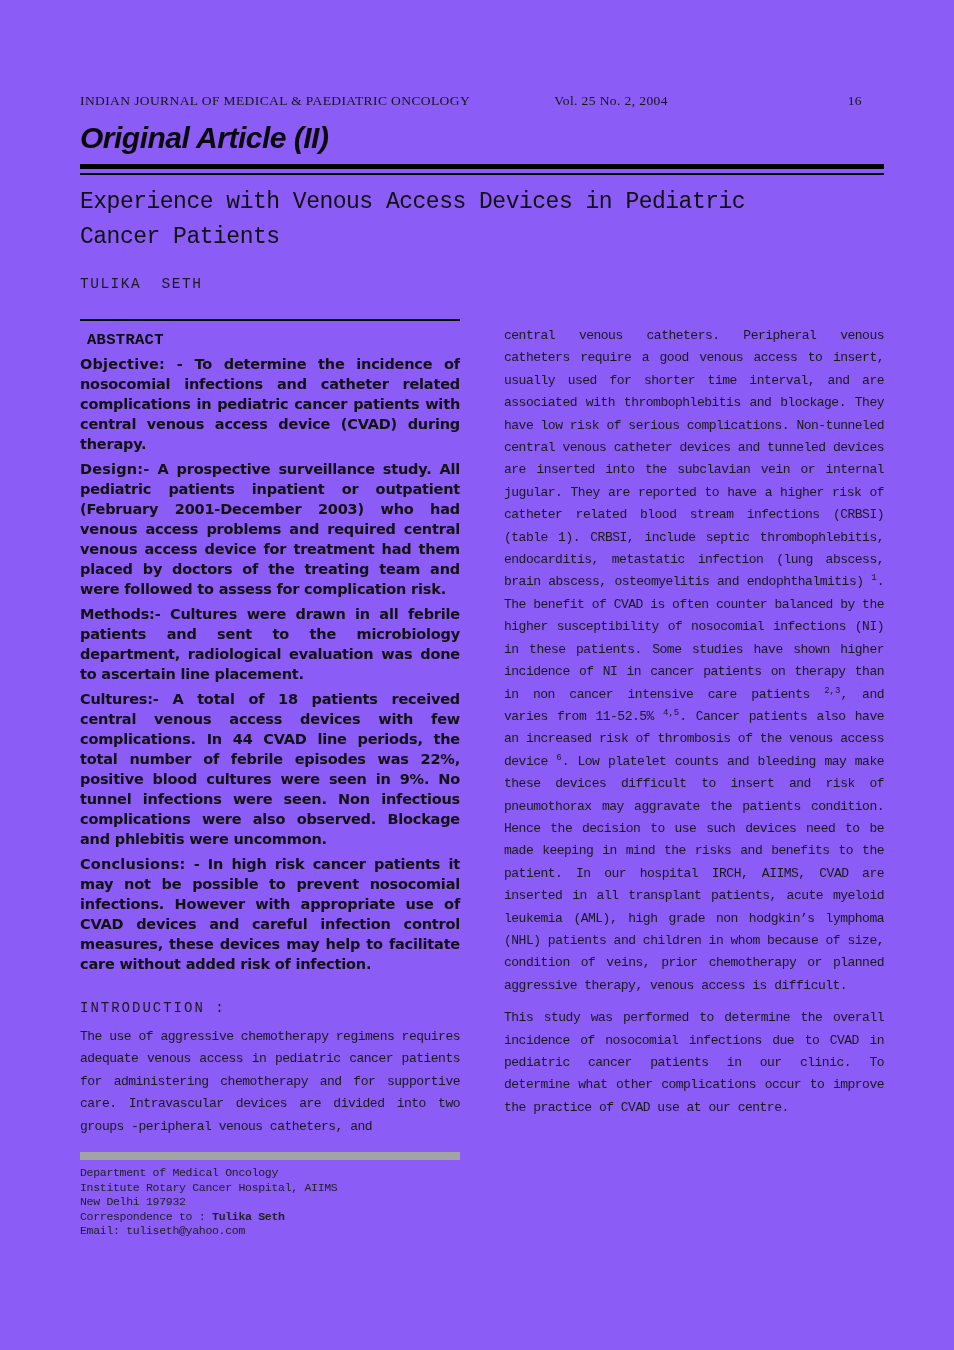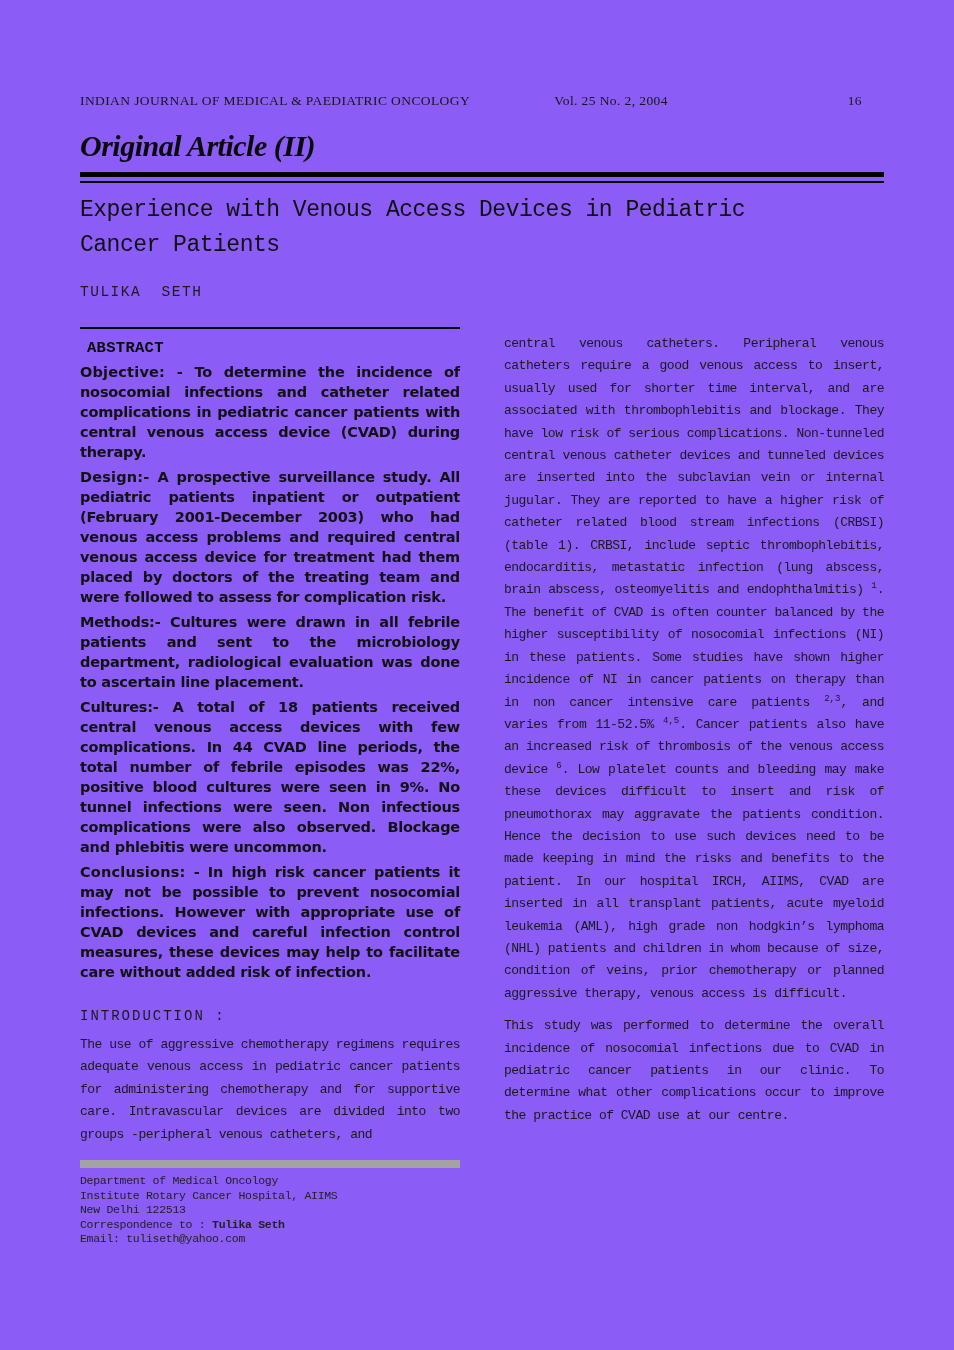--- a/index.html
+++ b/index.html
@@ -11,22 +11,22 @@
   .content{margin-left:80px;margin-right:70px;padding-top:93px;}
 
   
   .jheader{display:flex;align-items:baseline;font-family:"Liberation Serif",serif;font-size:13.5px;letter-spacing:.4px;}
   .jheader .journal{width:59%;}
   .jheader .issue{width:26%;}
   .jheader .pagenum{flex:1;text-align:right;padding-right:22px;}
 
   
   .section-label{
-    margin-top:20px;
-    font-family:Liberation Serif, serif;
+    margin-top:12px;
+    font-family:Liberation Sans, sans-serif;
     font-weight:bold;font-style:italic;
     font-size:30px;letter-spacing:-.5px;color:#0a0a0a;
   }
   .rule-thick{height:5px;background:#000;margin-top:9px;}
   .rule-thin{height:2px;background:#000;margin-top:4px;}
 
   .article-title{
     margin-top:10px;max-width:712px;
     font-family:"Liberation Mono","DejaVu Sans Mono",monospace;
     font-size:23px;line-height:35px;letter-spacing:-.5px;color:#101010;
@@ -117,21 +117,21 @@
   <p class="abs-sec"><span class="lbl heavy">Conclusions:</span> <span>- In high risk cancer patients it may not be possible to prevent nosocomial infections. However with appropriate use of CVAD devices and careful infection control measures, these devices may help to facilitate care without added risk of infection.</span></p>
 </div>
 
         <div class="intro-heading">INTRODUCTION :</div>
         <div class="mono-para">The use of aggressive chemotherapy regimens requires adequate venous access in pediatric cancer patients for administering chemotherapy and for supportive care. Intravascular devices are divided into two groups -peripheral venous catheters, and</div>
 
         <div class="footnote">
           <div id="footnote-lines">
               <div>Department of Medical Oncology</div>
               <div>Institute Rotary Cancer Hospital, AIIMS</div>
-              <div>New Delhi 122513</div>
+              <div>New Delhi 197932</div>
             </div>
           <div><span>Correspondence to : </span><span class="bold">Tulika Seth</span></div>
           <div>Email: tuliseth@yahoo.com</div>
         </div>
       </div>
 
       <div class="col rightcol">
         <div class="mono-para"><span>central venous catheters. Peripheral venous catheters require a good venous access to insert, usually used for shorter time interval, and are associated with thrombophlebitis and blockage. They have low risk of serious complications. Non-tunneled central venous catheter devices and tunneled devices are inserted into the subclavian vein or internal jugular. They are reported to have a higher risk of catheter related blood stream infections (CRBSI) (table 1). CRBSI, include septic thrombophlebitis, endocarditis, metastatic infection (lung abscess, brain abscess, osteomyelitis and endophthalmitis) </span><span class="sup">1</span><span>. The benefit of CVAD is often counter balanced by the higher susceptibility of nosocomial infections (NI) in these patients. Some studies have shown higher incidence of NI in cancer patients on therapy than in non cancer intensive care patients </span><span class="sup">2,3</span><span>, and varies from 11-52.5% </span><span class="sup">4,5</span><span>. Cancer patients also have an increased risk of thrombosis of the venous access device </span><span class="sup">6</span><span>. Low platelet counts and bleeding may make these devices difficult to insert and risk of pneumothorax may aggravate the patients condition. Hence the decision to use such devices need to be made keeping in mind the risks and benefits to the patient.  In our hospital IRCH, AIIMS, CVAD are inserted in all transplant patients, acute myeloid leukemia (AML), high grade non hodgkin’s lymphoma (NHL) patients and children in whom because of size, condition of veins, prior chemotherapy or planned aggressive therapy, venous access is difficult.</span></div>
         <div class="mono-para para2">This study was performed to determine the overall incidence of nosocomial infections due to CVAD in pediatric cancer patients in our clinic. To determine what other complications occur to improve the practice of CVAD use at our centre.</div>
       </div>

